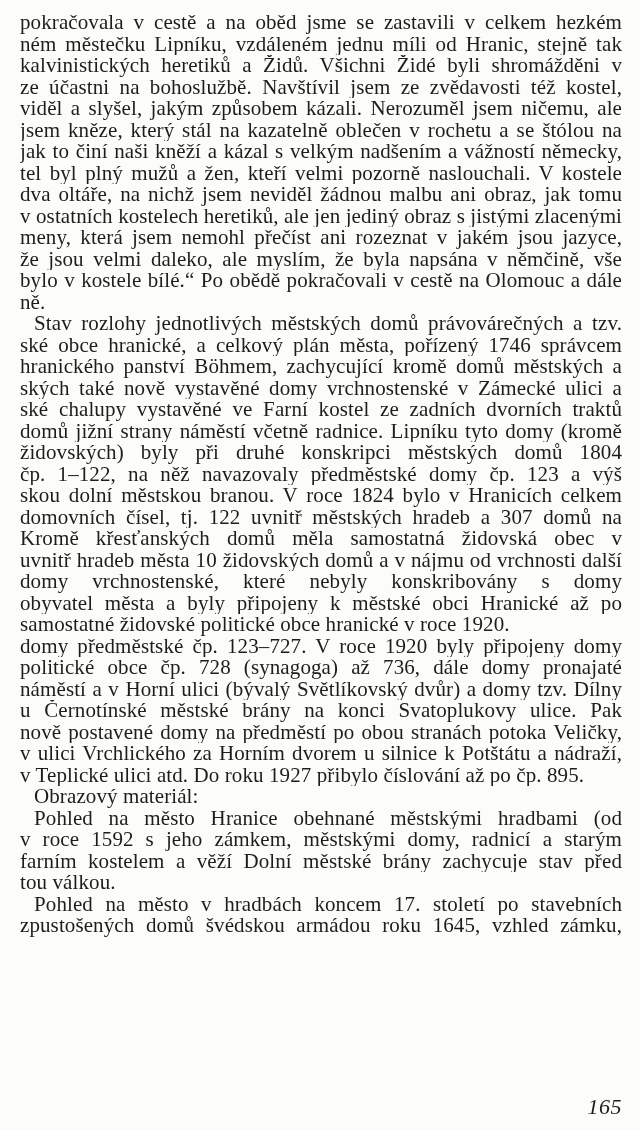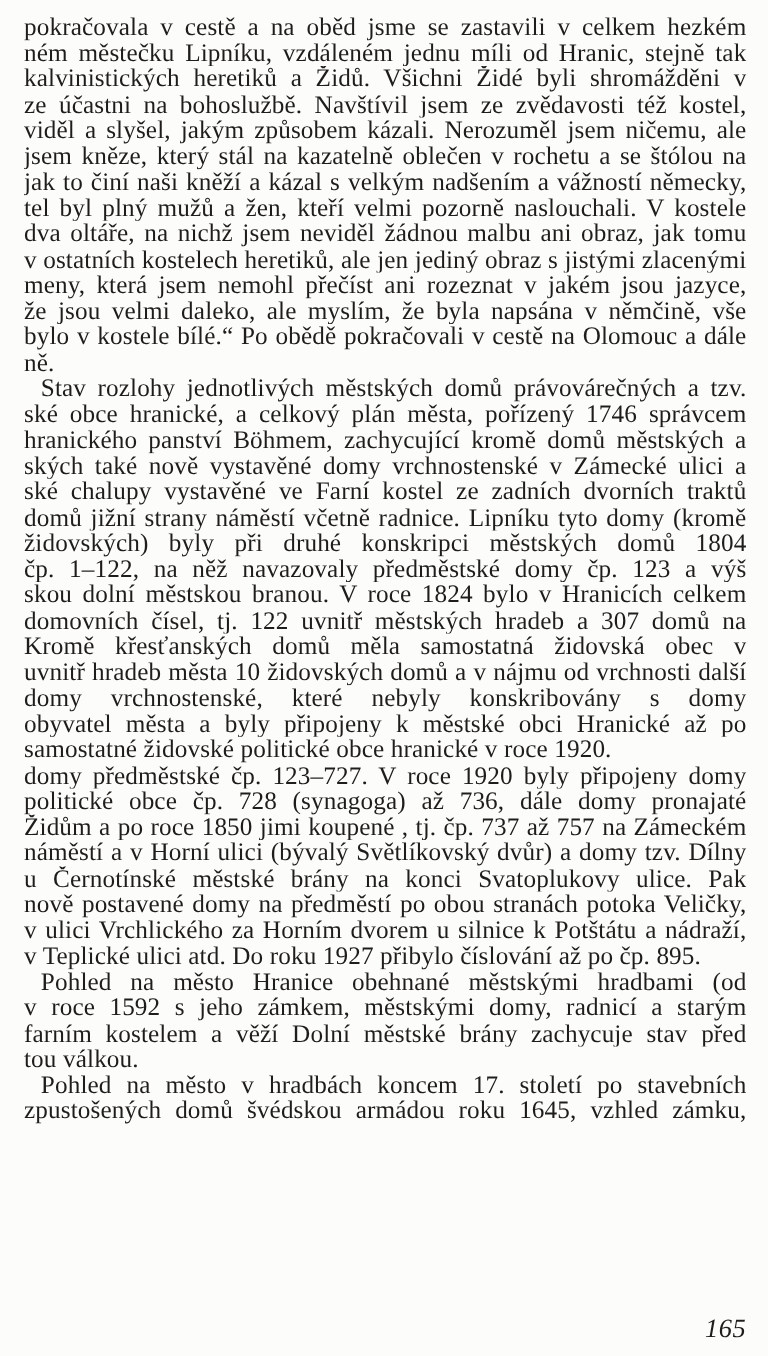--- a/index.html
+++ b/index.html
@@ -91,26 +91,28 @@
         <div class="line just">domovních čísel, tj. 122 uvnitř městských hradeb a 307 domů na předměstí.</div>
         <div class="line just">Kromě křesťanských domů měla samostatná židovská obec v Hranicích</div>
         <div class="line just">uvnitř hradeb města 10 židovských domů a v nájmu od vrchnosti další</div>
         <div class="line just">domy vrchnostenské, které nebyly konskribovány s domy křesťanských</div>
         <div class="line just">obyvatel města a byly připojeny k městské obci Hranické až po zrušení</div>
         <div class="line">samostatné židovské politické obce hranické v roce 1920.</div>
       </div>
       <div class="paragraph">
         <div class="line just">domy předměstské čp. 123–727. V roce 1920 byly připojeny domy židovské</div>
         <div class="line just">politické obce čp. 728 (synagoga) až 736, dále domy pronajaté vrchností</div>
-        <div class="line just">Židům a po roce 1850 jimi koupené , tj. čp. 737 až 757 na Zámeckém</div>
         <div class="line just">náměstí a v Horní ulici (bývalý Světlíkovský dvůr) a domy tzv. Dílny</div>
         <div class="line just">u Černotínské městské brány na konci Svatoplukovy ulice. Pak dostaly čp.</div>
         <div class="line just">nově postavené domy na předměstí po obou stranách potoka Veličky, tj.</div>
         <div class="line just">v ulici Vrchlického za Horním dvorem u silnice k Potštátu a nádraží,</div>
         <div class="line">v Teplické ulici atd. Do roku 1927 přibylo číslování až po čp. 895.</div>
+      </div>
+      <div class="paragraph">
+        <div class="line indent">Obrazový materiál:</div>
       </div>
       <div class="paragraph">
         <div class="line just indent">Pohled na město Hranice obehnané městskými hradbami (od západu)</div>
         <div class="line just">v roce 1592 s jeho zámkem, městskými domy, radnicí a starým gotickým</div>
         <div class="line just">farním kostelem a věží Dolní městské brány zachycuje stav před třicetile-</div>
         <div class="line">tou válkou.</div>
       </div>
       <div class="paragraph">
         <div class="line just indent">Pohled na město v hradbách koncem 17. století po stavebních opravách</div>
         <div class="line just">zpustošených domů švédskou armádou roku 1645, vzhled zámku, radni-</div>

